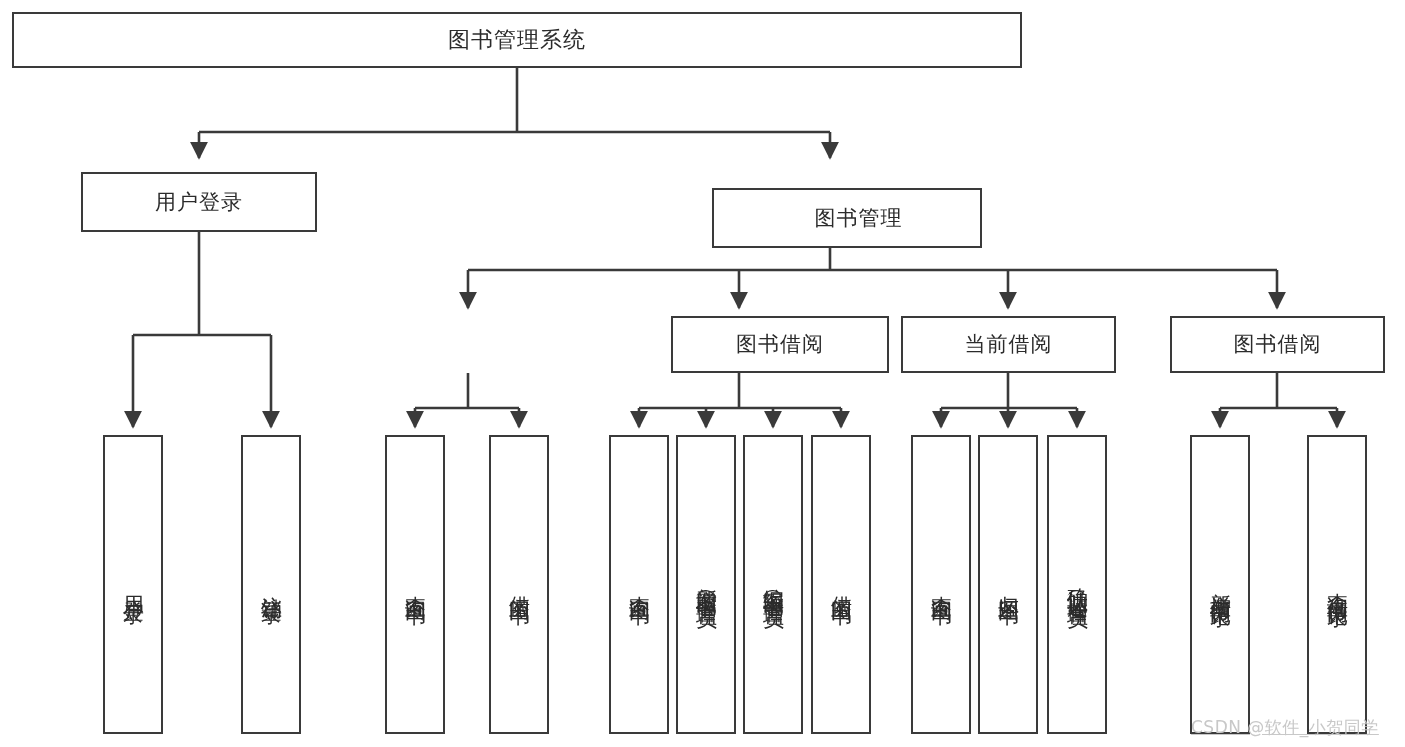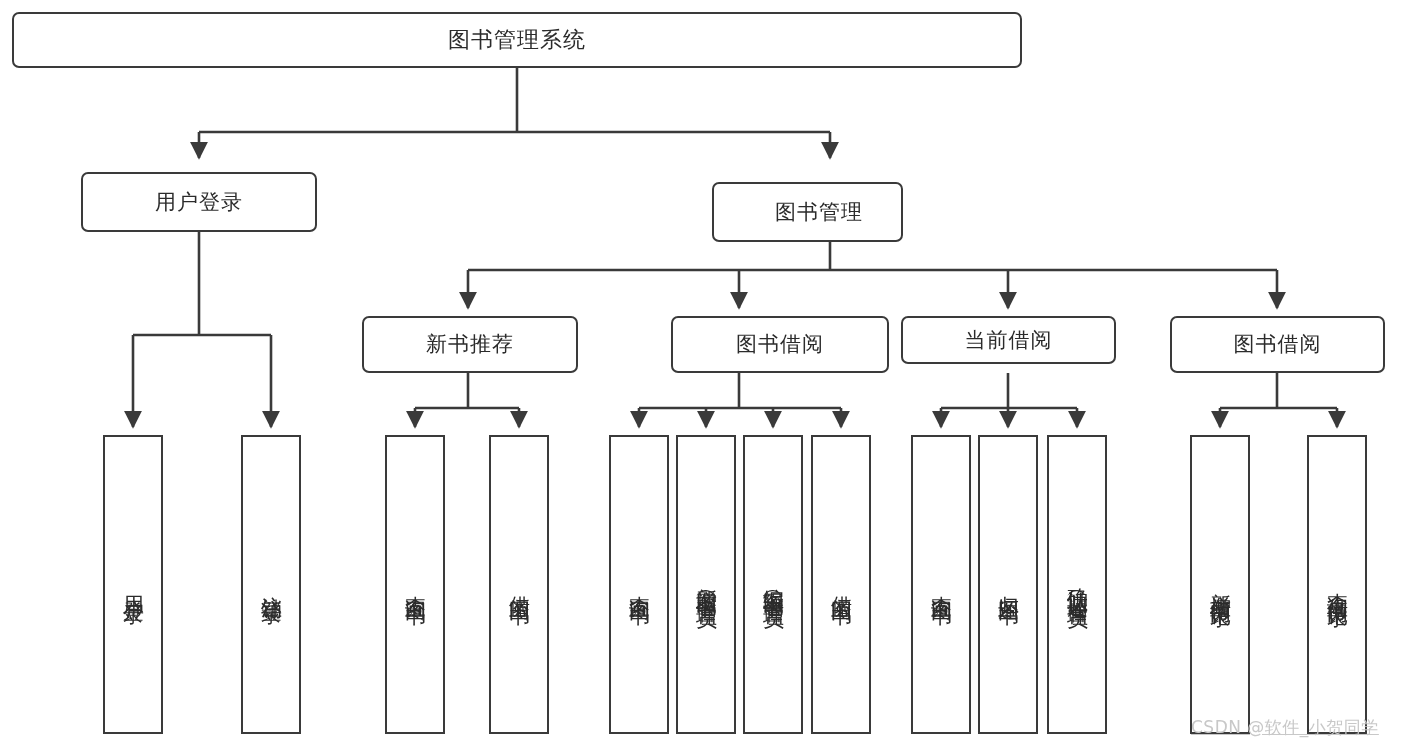--- a/index.html
+++ b/index.html
@@ -33,21 +33,20 @@
     background: #ffffff;
     display: flex;
     align-items: center;
     justify-content: center;
     color: #2b2b2b;
     line-height: 1.18;
   }
   .node.h {
     font-size: 21px;
     letter-spacing: 1px;
-    border-radius: 7px;
   }
   .node.v {
     font-size: 21px;
     letter-spacing: 1px;
     writing-mode: vertical-rl;
     text-orientation: upright;
     white-space: nowrap;
   }
   .node.v .vtext {
     writing-mode: vertical-rl;
@@ -123,31 +122,28 @@
     </g>
   </svg>
 
   <div class="node h root" style="left:12px; top:12px; width:1010px; height:56px;">
     <span>图书管理系统</span>
   </div>
 
   <div class="node h" style="left:81px; top:172px; width:236px; height:60px;">
     <span>用户登录</span>
   </div>
-  <div class="node h" style="left:712px; top:182px; width:191px; height:60px;padding-left:23px;">
+  <div class="node h" style="left:712px; top:188px; width:270px; height:60px;padding-left:23px;">
     <span>图书管理</span>
   </div>
 
-  <div class="node h" style="left:362px; top:316px; width:216px; height:57px;">
-    <span>新书推荐</span>
-  </div>
   <div class="node h" style="left:631px; top:316px; width:218px; height:57px;margin-left:40px;">
     <span>图书借阅</span>
   </div>
-  <div class="node h" style="left:901px; top:316px; width:215px; height:48px;">
+  <div class="node h" style="left:901px; top:316px; width:215px; height:57px;">
     <span>当前借阅</span>
   </div>
   <div class="node h" style="left:1170px; top:316px; width:215px; height:57px;">
     <span>图书借阅</span>
   </div>
 
   <div class="node v" style="left:103px; top:435px; width:60px; height:299px;">
     <span class="vtext">用户登录</span>
   </div>
   <div class="node v" style="left:241px; top:435px; width:60px; height:299px;">

